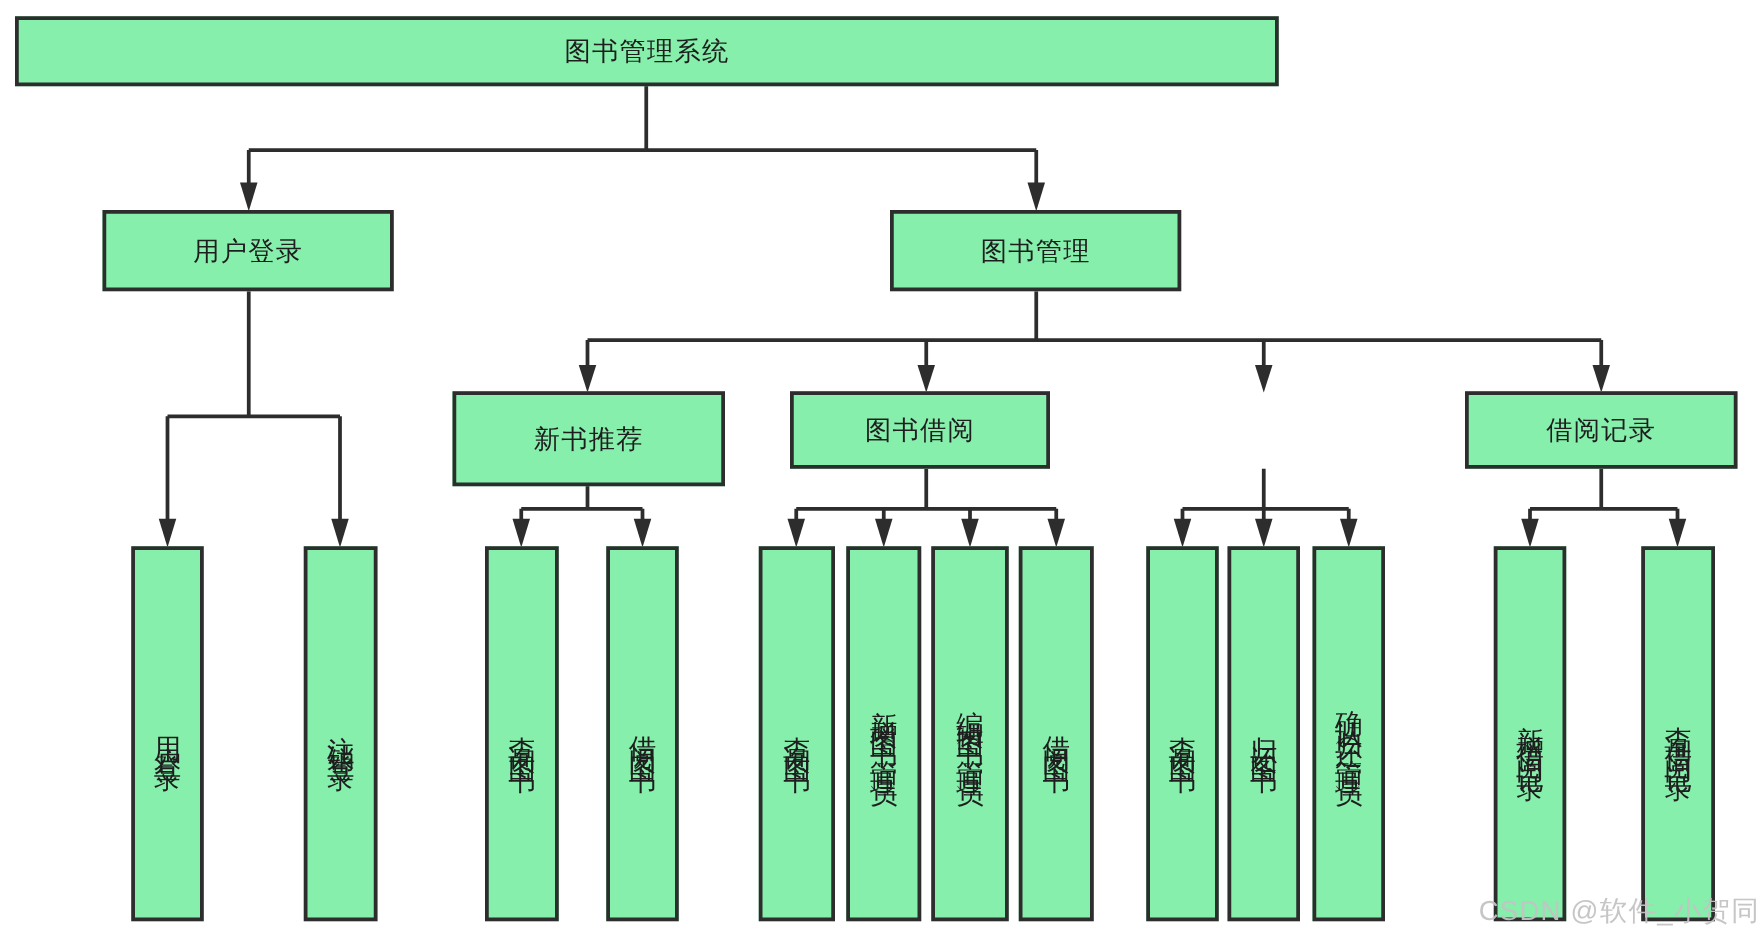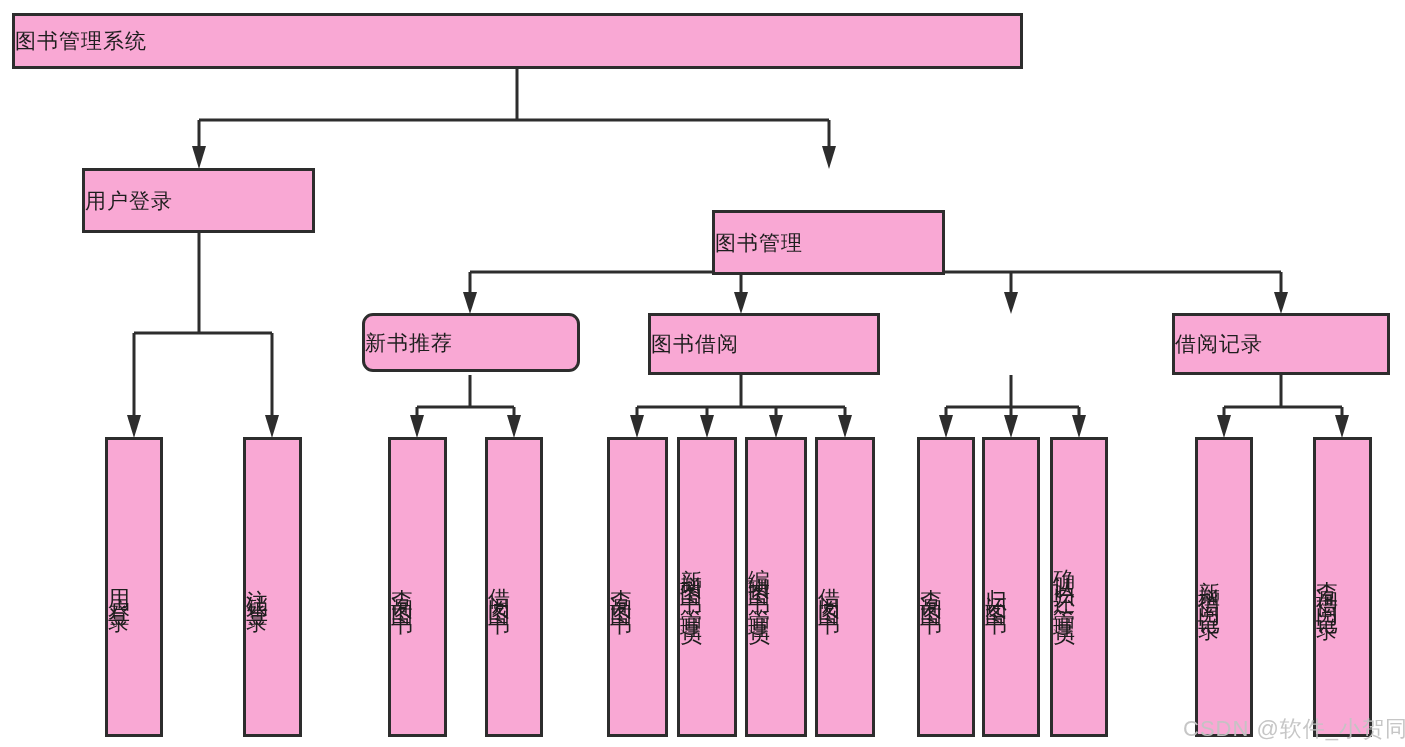--- a/index.html
+++ b/index.html
@@ -13,24 +13,25 @@
   }
   .connectors {
     position: absolute;
     left: 0; top: 0;
     width: 1405px; height: 747px;
     z-index: 1;
   }
   .node {
     position: absolute;
     box-sizing: border-box;
-    background: #f9a8d4;
+    background: #86efac;
     border: 3px solid #2d2d2d;
     display: flex;
     align-items: center;
+    justify-content: center;
     color: #1e1e1e;
     z-index: 2;
     text-align: center;
   }
   .node.h { font-size: 21px; letter-spacing: 1px; }
   .node.v {
     font-size: 22px;
   }
   .node.v .vlabel {
     writing-mode: vertical-rl;
@@ -95,28 +96,28 @@
     </g>
   </svg>
 
   <div class="node h" style="left:12px; top:13px; width:1011px; height:56px;">
     <span>图书管理系统</span>
   </div>
 
   <div class="node h" style="left:82px; top:168px; width:233px; height:65px;">
     <span>用户登录</span>
   </div>
-  <div class="node h" style="left:712px; top:168px; width:233px; height:65px;margin-top:42px;">
+  <div class="node h" style="left:712px; top:168px; width:233px; height:65px;">
     <span>图书管理</span>
   </div>
 
-  <div class="node h" style="left:362px; top:313px; width:218px; height:59px;border-radius:11px;">
+  <div class="node h" style="left:362px; top:313px; width:218px; height:76px;">
     <span>新书推荐</span>
   </div>
-  <div class="node h" style="left:648px; top:313px; width:232px; height:62px;">
+  <div class="node h" style="left:632px; top:313px; width:208px; height:62px;">
     <span>图书借阅</span>
   </div>
   <div class="node h" style="left:1172px; top:313px; width:218px; height:62px;">
     <span>借阅记录</span>
   </div>
 
   <div class="node v" style="left:105px; top:437px; width:58px; height:300px;">
     <span class="vlabel">用户登录</span>
   </div>
   <div class="node v" style="left:243px; top:437px; width:59px; height:300px;">

